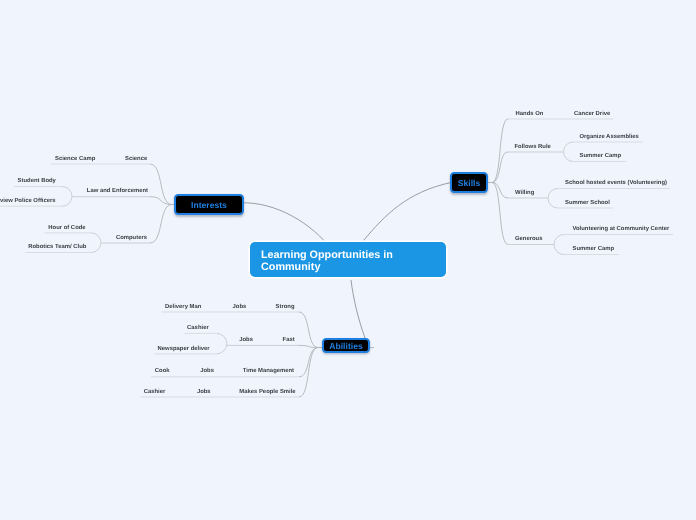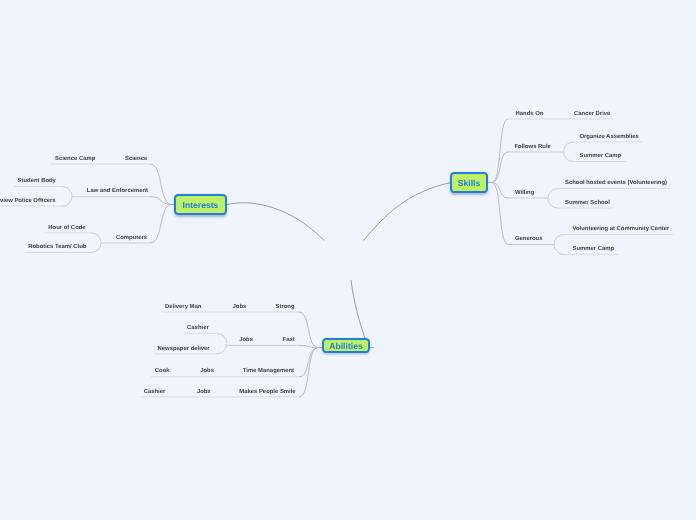--- a/index.html
+++ b/index.html
@@ -4,25 +4,25 @@
 <style>
   html,body{margin:0;padding:0;}
   body{width:696px;height:520px;background:#f0f4fd;font-family:"Liberation Sans",sans-serif;overflow:hidden;-webkit-font-smoothing:antialiased;text-rendering:geometricPrecision;}
   #stage{position:relative;width:696px;height:520px;background:#f0f4fd;}
   #links{position:absolute;left:0;top:0;}
   .node{position:absolute;box-sizing:border-box;}
   .root-node{left:250px;top:242px;width:196px;height:35px;background:#1a96e5;border-radius:5px;
     box-shadow:0 0 0 1.6px rgba(255,255,255,.98), 0 1px 2.5px rgba(255,255,255,.95);}
   .root-label{position:absolute;left:11px;top:8.2px;width:140px;color:#fff;font-weight:bold;
     font-size:10.8px;line-height:11.6px;}
-  .branch-node{background:#bef264;border:2.05px solid #1f7fe0;border-radius:4.2px;
+  .branch-node{background:#000000;border:2.05px solid #1f7fe0;border-radius:4.2px;
     box-shadow:0 1.2px 2.2px rgba(40,50,70,.30);display:flex;align-items:center;justify-content:center;}
   .branch-label{color:#1f7fe0;font-weight:bold;font-size:8.6px;}
   #n-skills{left:450px;top:172px;width:38px;height:21px;}
-  #n-interests{left:174px;top:194px;width:53px;height:21px;}
+  #n-interests{left:174px;top:194px;width:70px;height:21px;}
   #n-abilities{left:322px;top:338px;width:48px;height:15px;}
   .tl{position:absolute;font-size:5.9px;color:#3c4146;white-space:nowrap;font-weight:bold;line-height:1;}
 </style>
 </head>
 <body>
 
 <div id="stage">
   <svg id="links" width="696" height="520">
       <path d="M 363.5 240.5 C 385 215 407 192 451 182.5" fill="none" stroke="#9a9da2" stroke-width="1" stroke-linecap="butt"></path>
       <path d="M 324 240.5 C 300 215 262 197 227 204.5" fill="none" stroke="#9a9da2" stroke-width="1" stroke-linecap="butt"></path>
@@ -65,20 +65,23 @@
       <path d="M 318 347.5 C 306.22 347.5 310.78 345.4 299 345.4" fill="none" stroke="#b4b7bc" stroke-width="0.95" stroke-linecap="butt"></path>
       <path d="M 299 345.4 L 226.8 345.4" fill="none" stroke="#c9ccd2" stroke-width="0.95" stroke-linecap="butt"></path>
       <path d="M 216.55 333.4 A 10.25 10.25 0 0 1 216.55 353.9" fill="none" stroke="#c9ccd2" stroke-width="0.95" stroke-linecap="butt"></path>
       <path d="M 216.55 333.4 L 184.5 333.4" fill="none" stroke="#d7dae1" stroke-width="0.95" stroke-linecap="butt"></path>
       <path d="M 216.55 353.9 L 154.4 353.9" fill="none" stroke="#d7dae1" stroke-width="0.95" stroke-linecap="butt"></path>
       <path d="M 318 347.5 C 306.22 347.5 310.78 376.8 299 376.8" fill="none" stroke="#b4b7bc" stroke-width="0.95" stroke-linecap="butt"></path>
       <path d="M 299 376.8 L 151.1 376.8" fill="none" stroke="#d7dae1" stroke-width="0.95" stroke-linecap="butt"></path>
       <path d="M 318 347.5 C 306.22 347.5 310.78 397 299 397" fill="none" stroke="#b4b7bc" stroke-width="0.95" stroke-linecap="butt"></path>
       <path d="M 299 397 L 140.8 397" fill="none" stroke="#d7dae1" stroke-width="0.95" stroke-linecap="butt"></path>
     </svg>
+  <div class="node root-node">
+    <div class="root-label">Learning Opportunities in Community</div>
+  </div>
   <div class="node branch-node" id="n-skills">
     <span class="branch-label">Skills</span>
   </div>
   <div class="node branch-node" id="n-interests">
     <span class="branch-label">Interests</span>
   </div>
   <div class="node branch-node" id="n-abilities">
     <span class="branch-label">Abilities</span>
   </div>
   <div id="topics">

